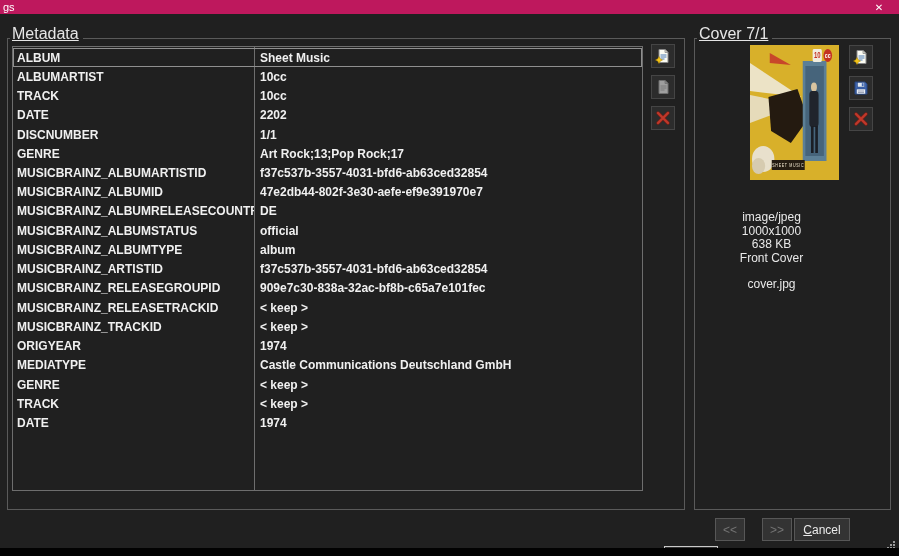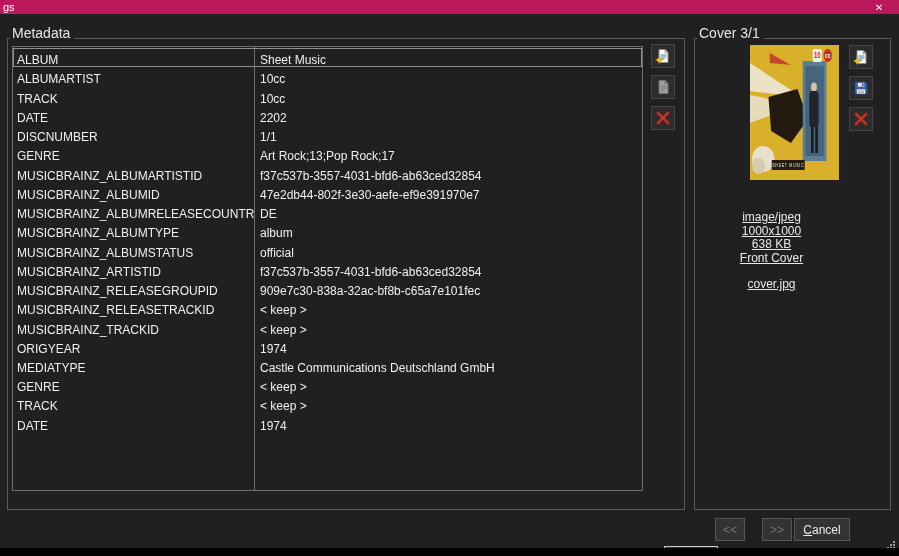--- a/index.html
+++ b/index.html
@@ -13,47 +13,47 @@
   }
   .dialog { position: absolute; left: 0; top: 0; width: 899px; height: 548px; background: #202020; }
 
   
   .titlebar { position: absolute; top: 0; left: 0; right: 0; height: 14px; background: #be185d; }
   .window-title { position: absolute; left: 3px; top: 0; font-size: 11px; line-height: 14px; color: #fff; }
   .close-btn { position: absolute; right: 12px; top: 0; width: 16px; height: 14px; background: transparent; border: none; color: #fff; font-size: 10px; line-height: 13px; text-align: center; cursor: pointer; }
 
   
   .groupbox { position: absolute; border: 1px solid #5a5a5a; }
-  .glabel { position: absolute; top: -13px; left: 2px; font-size: 14px; line-height: 15px; color: #e6e6e6; background: #202020; padding: 0 4px 0 2px; white-space: nowrap; }
+  .glabel { position: absolute; top: -13px; left: 2px; font-size: 16px; line-height: 15px; color: #e6e6e6; background: #202020; padding: 0 4px 0 2px; white-space: nowrap; text-decoration: underline; }
   #meta-group  { left: 7px;   top: 38px; width: 678px; height: 472px; }
   #cover-group { left: 694px; top: 38px; width: 197px; height: 472px; }
 
   
   .table { position: absolute; left: 12px; top: 46px; width: 631px; height: 445px; border: 1px solid #6e6e6e; background: #202020; overflow: hidden; }
   .col-divider { position: absolute; left: 241px; top: 0; bottom: 0; width: 1px; background: #6e6e6e; }
   .tbody { position: absolute; left: 0; top: 1px; right: 0; }
-  .trow { position: relative; display: flex; height: 19.24px; align-items: flex-end; cursor: default; }
+  .trow { position: relative; display: flex; height: 19.24px; align-items: center; cursor: default; font-weight: bold; }
   .trow.focused::after { content: ""; position: absolute; inset: 0; border: 1px solid #8f8f8f; pointer-events: none; }
   .cell-field { width: 241px; padding: 0 4px; font-size: 12px; white-space: nowrap; overflow: hidden; }
   .cell-value { flex: 1; padding: 0 6px; font-size: 12px; white-space: nowrap; overflow: hidden; }
 
   
   .iconbtn { position: absolute; width: 24px; height: 24px; background: #2c2c2c; border: 1px solid #454545; display: flex; align-items: center; justify-content: center; cursor: pointer; }
   .iconbtn svg { width: 16px; height: 16px; display: block; }
   #meta-add    { left: 651px; top: 44px; }
   #meta-copy   { left: 651px; top: 75px; }
   #meta-delete { left: 651px; top: 106px; }
   #cover-add    { left: 849px; top: 45px; }
   #cover-save   { left: 849px; top: 76px; }
   #cover-delete { left: 849px; top: 107px; }
 
   
   .cover-img { position: absolute; left: 704px; top: 45px; width: 135px; height: 135px; cursor: pointer; padding-left: 46px; }
   .cover-img svg { width: 100%; height: 100%; display: block; }
-  .cover-info { position: absolute; left: 704px; top: 211px; width: 135px; text-align: center; font-size: 12px; color: #e8e8e8; text-decoration: underline; }
+  .cover-info { position: absolute; left: 704px; top: 211px; width: 135px; text-align: center; font-size: 12px; color: #e8e8e8; }
   .info-line { line-height: 13.5px; }
 
   
   .pushbtn { position: absolute; top: 518px; height: 23px; background: #333; border: 1px solid #575757; color: #eaeaea; font-size: 12px; cursor: pointer; font-family: inherit; }
   .btn-label { display: block; line-height: 20px; }
   .mnemonic::first-letter { text-decoration: underline; }
   #ok-btn     { left: 664px; width: 54px; border-color: #c9c9c9; margin-top: 28px; }
   #prev-btn   { left: 715px; width: 30px; color: #747474; }
   #next-btn   { left: 762px; width: 30px; color: #747474; }
   #cancel-btn { left: 794px; width: 56px; }
@@ -121,27 +121,27 @@
       <div class="cell-field">MUSICBRAINZ_ALBUMID</div>
       <div class="cell-value">47e2db44-802f-3e30-aefe-ef9e391970e7</div>
     </div>
 
     <div class="trow">
       <div class="cell-field">MUSICBRAINZ_ALBUMRELEASECOUNTRY</div>
       <div class="cell-value">DE</div>
     </div>
 
     <div class="trow">
+      <div class="cell-field">MUSICBRAINZ_ALBUMSTATUS</div>
+      <div class="cell-value">official</div>
+    </div>
+
+    <div class="trow">
       <div class="cell-field">MUSICBRAINZ_ALBUMTYPE</div>
       <div class="cell-value">album</div>
-    </div>
-
-    <div class="trow">
-      <div class="cell-field">MUSICBRAINZ_ALBUMSTATUS</div>
-      <div class="cell-value">official</div>
     </div>
 
     <div class="trow">
       <div class="cell-field">MUSICBRAINZ_ARTISTID</div>
       <div class="cell-value">f37c537b-3557-4031-bfd6-ab63ced32854</div>
     </div>
 
     <div class="trow">
       <div class="cell-field">MUSICBRAINZ_RELEASEGROUPID</div>
       <div class="cell-value">909e7c30-838a-32ac-bf8b-c65a7e101fec</div>
@@ -204,21 +204,21 @@
     </svg>
   </button>
   <button class="iconbtn" id="meta-delete">
     <svg viewBox="0 0 16 16">
       <path d="M3 3 L13 13 M13 3 L3 13" stroke="#7a1f16" stroke-width="3.4" stroke-linecap="round"></path>
       <path d="M3 3 L13 13 M13 3 L3 13" stroke="#c0392b" stroke-width="2.2" stroke-linecap="round"></path>
     </svg>
   </button>
 
   <div class="groupbox" id="cover-group">
-    <span class="glabel">Cover 3/1</span>
+    <span class="glabel">Cover 7/1</span>
   </div>
 
   <div class="cover-img">
     <svg viewBox="0 0 135 135" preserveAspectRatio="none">
       <rect width="135" height="135" fill="#d8b02a"></rect>
       <polygon points="0,18 78,52 0,46" fill="#ece3c6"></polygon>
       <polygon points="0,50 74,60 0,78" fill="#e6dbba"></polygon>
       <polygon points="30,8 62,20 30,18" fill="#c8472a"></polygon>
       <polygon points="28,52 72,44 88,74 62,98 32,86" fill="#241a10"></polygon>
       <rect x="80" y="16" width="36" height="100" fill="#5c7f96"></rect>

